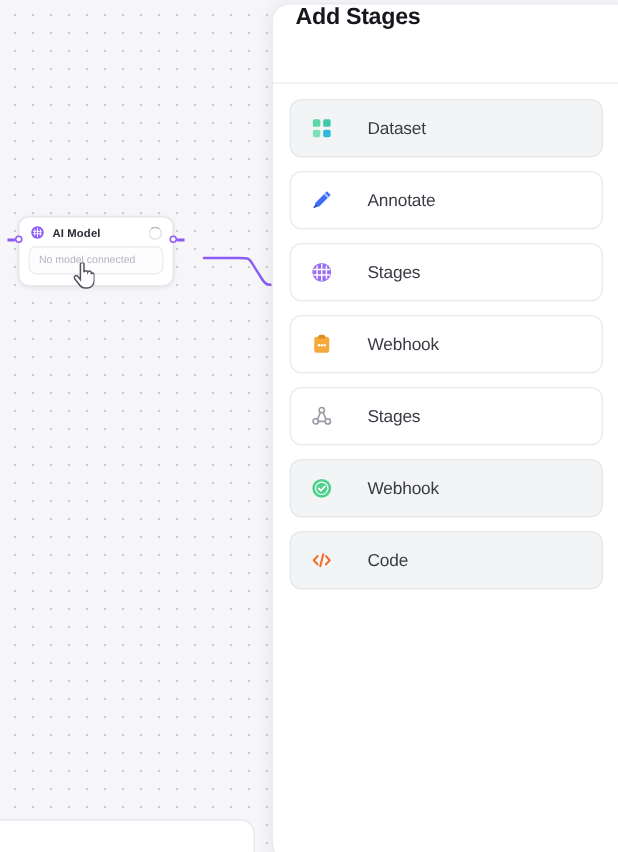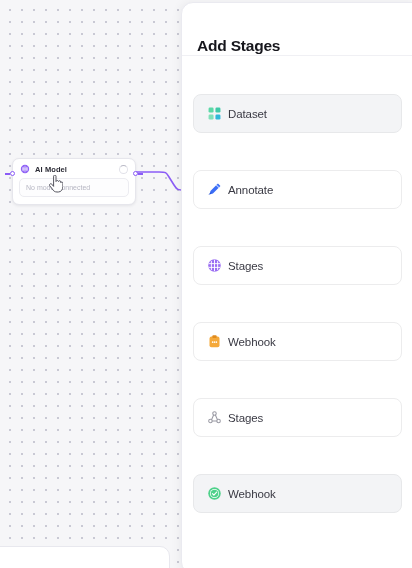--- a/index.html
+++ b/index.html
@@ -32,22 +32,22 @@
     background-color: #f6f6f8;
     background-image: radial-gradient(#c9c9d4 0.9px, transparent 0.95px);
     background-size: 12px 12px;
     background-position: 4px 4px;
   }
 
   
   .node {
     position: absolute;
     left: 12px;
-    top: 158px;
-    width: 124px;
+    top: 144px;
+    width: 104px;
     background: #ffffff;
     border: 1px solid #e6e6ec;
     border-radius: 7px;
     box-shadow: 0 1px 3px rgba(16, 18, 40, 0.08);
     box-sizing: border-box;
   }
   .node-header {
     display: flex;
     align-items: center;
     gap: 5px;
@@ -147,49 +147,48 @@
     background: #ffffff;
     border: 1px solid #eaeaf0;
     border-radius: 12px 0 0 12px;
     box-sizing: border-box;
     box-shadow: -2px 0 10px rgba(20, 20, 45, 0.05);
     overflow: hidden;
   }
   .sheet-header {
     height: 53px;
     display: flex;
-    align-items: flex-end;
+    align-items: flex-start;
     padding: 0 15px;
     border-bottom: 1px solid #f0f0f4;
     box-sizing: border-box;
   }
   .sheet-title {
     font-size: 15.5px;
     font-weight: 700;
     color: #16161c;
     letter-spacing: -0.2px;
   }
   .stage-list {
     padding: 10px 11px 0 11px;
     display: flex;
     flex-direction: column;
     gap: 9px;
   }
   .stage-item {
     display: flex;
     align-items: center;
-    gap: 6px;
+    gap: 23px;
     height: 39px;
     padding: 0 13px;
     border: 1px solid #ececed;
     border-radius: 8px;
     background: #ffffff;
     box-sizing: border-box;
     cursor: pointer;
-    margin-top: 28px;
   }
   .stage-item.tinted {
     background: #f3f4f6;
     border-color: #e7e8ea;
   }
   .stage-label {
     font-size: 11.5px;
     color: #3a3a44;
     letter-spacing: -0.1px;
   }
@@ -314,16 +313,26 @@
           <svg width="15" height="15" viewBox="0 0 24 24">
             <circle cx="12" cy="12" r="10" fill="#4ed18a"></circle>
             <circle cx="12" cy="12" r="7.2" fill="#ffffff"></circle>
             <circle cx="12" cy="12" r="6" fill="#4ed18a"></circle>
             <path d="M8.7 12.2l2.3 2.3 4.4-4.6" stroke="#ffffff" stroke-width="1.9" fill="none" stroke-linecap="round" stroke-linejoin="round"></path>
           </svg>
         </span>
         <span class="stage-label">Webhook</span>
       </div>
 
+      <div class="stage-item tinted">
+        <span class="stage-icon">
+          <svg width="15" height="15" viewBox="0 0 24 24" fill="none" stroke="#f26a21" stroke-width="2.1" stroke-linecap="round" stroke-linejoin="round">
+            <path d="M7.5 7.5L3.5 12l4 4.5"></path>
+            <path d="M16.5 7.5L20.5 12l-4 4.5"></path>
+            <path d="M13.6 5.5l-3.2 13"></path>
+          </svg>
+        </span>
+        <span class="stage-label">Code</span>
+      </div>
 
     </div>
   </div>
 </div>
 
 </body></html>

